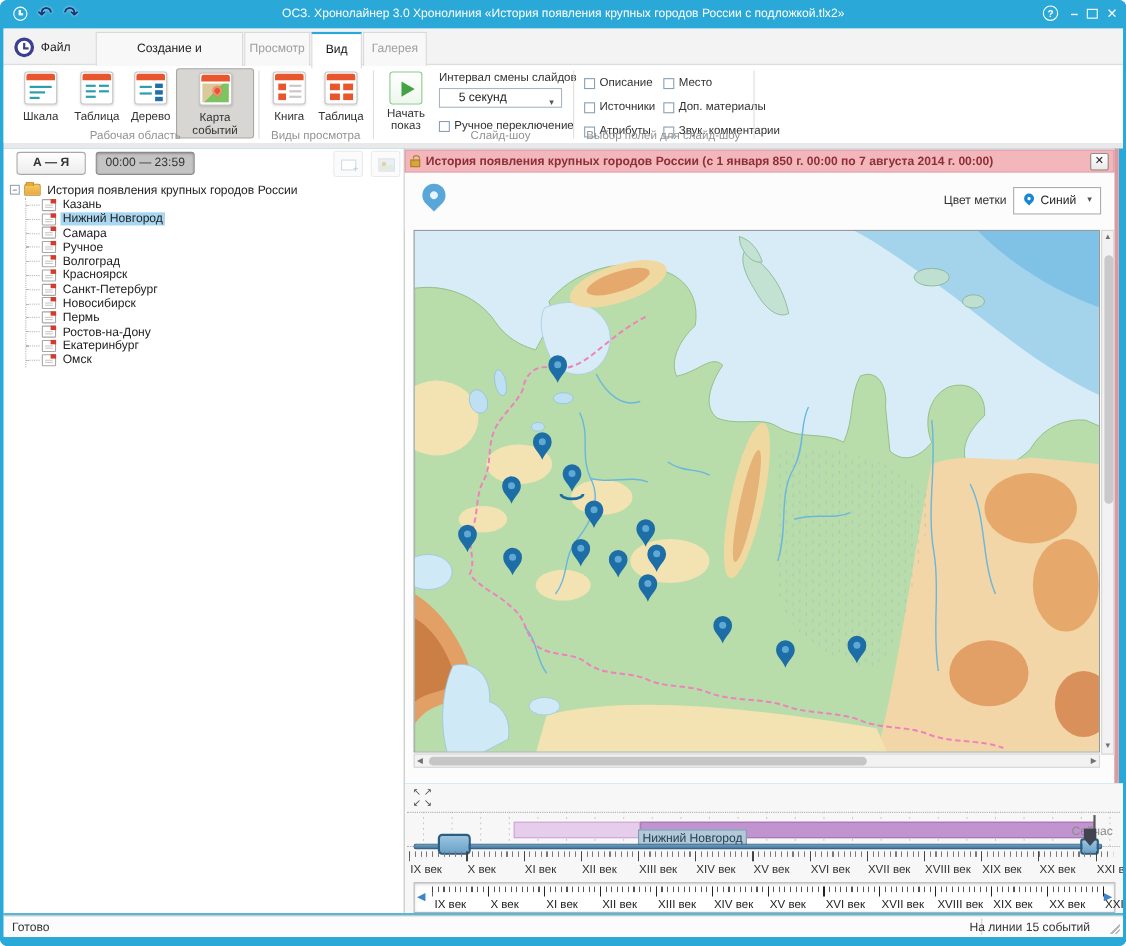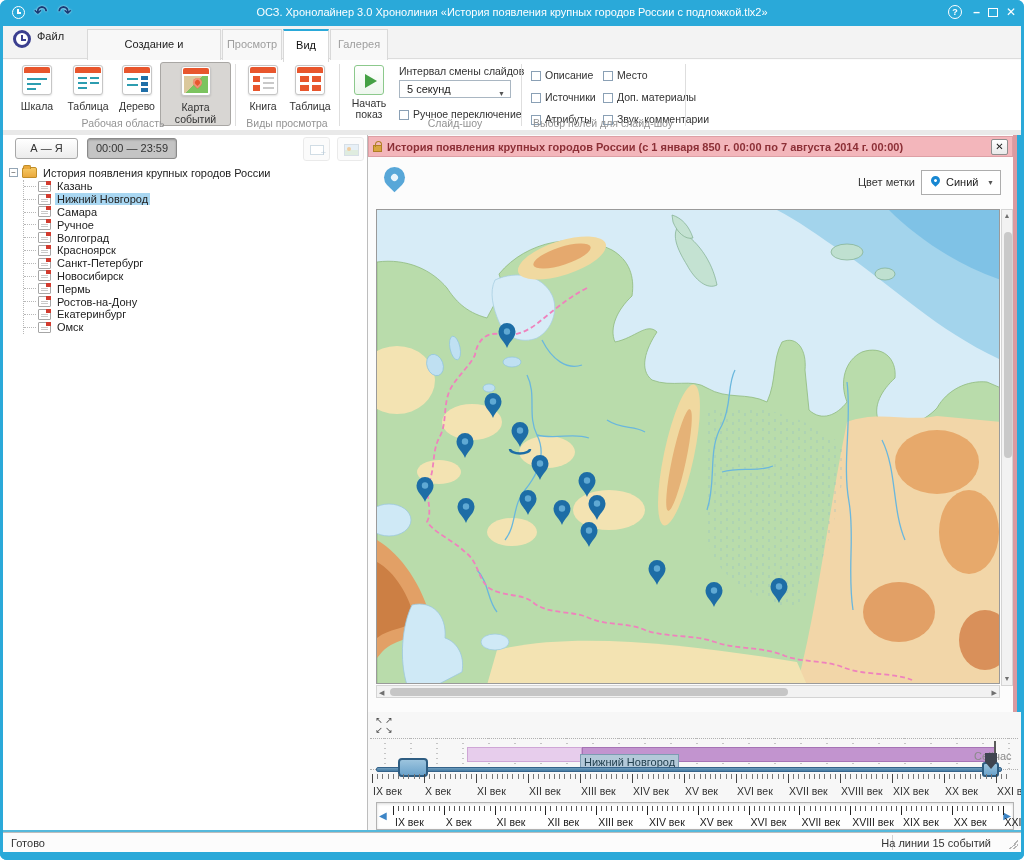--- a/index.html
+++ b/index.html
@@ -15,21 +15,21 @@
   .tb-clock::after{content:"";position:absolute;left:4px;top:5px;width:4px;height:1.5px;background:#fff;}
   .tb-arrow{position:absolute;top:2px;font-size:16px;font-weight:bold;color:#173a75;text-shadow:0 0 2px rgba(255,255,255,.9);cursor:pointer;}
   .tb-help{position:absolute;top:5px;width:14px;height:14px;border:1.5px solid #fff;border-radius:50%;color:#fff;font-size:9px;font-weight:bold;text-align:center;line-height:13px;}
   .tb-btn{position:absolute;top:6px;color:#fff;font-size:12px;line-height:12px;cursor:pointer;}
   .tb-max{width:10px;height:9px;border:1.5px solid #fff;top:8px;}
   .tb-min-glyph{font-weight:bold;}
 
   
   .ribbon{position:absolute;left:3px;top:26px;width:1018px;height:104px;background:#fbfbfb;border-bottom:1px solid #c9c9c9;}
   .tabrow{position:absolute;left:0;top:0;width:100%;height:33px;background:#f3f3f3;border-bottom:1px solid #dcdcdc;}
-  .file-btn{position:absolute;left:10px;top:4px;height:26px;display:flex;gap:6px;cursor:pointer;}
+  .file-btn{position:absolute;left:10px;top:4px;height:26px;display:flex;align-items:center;gap:6px;cursor:pointer;}
   .file-clock{width:18px;height:18px;border:3px solid #3b3f8f;border-radius:50%;position:relative;background:#fff;}
   .file-clock::before{content:"";position:absolute;left:5px;top:2px;width:2px;height:5px;background:#3b3f8f;}
   .file-clock::after{content:"";position:absolute;left:5px;top:6px;width:5px;height:2px;background:#3b3f8f;}
   .file-label{font-size:11px;color:#222;}
   .tab{position:absolute;top:3px;height:31px;background:#f8f8f8;border:1px solid #d9d9d9;border-bottom:none;font-size:11px;color:#222;text-align:center;line-height:29px;cursor:pointer;}
   .tab.disabled{color:#9e9e9e;}
   .tab.active{background:#fff;border-top:2px solid #2aa9d9;color:#111;height:33px;line-height:29px;z-index:2;}
   .toolbar{position:absolute;left:0;top:34px;width:100%;height:70px;background:#fff;}
   .rb-btn{position:absolute;top:2px;height:64px;text-align:center;cursor:pointer;border-radius:3px;}
   .rb-btn .lbl{position:absolute;left:0;right:0;top:38px;font-size:10.5px;color:#333;}
@@ -40,21 +40,21 @@
   .icon-win::before{content:"";position:absolute;left:1px;right:1px;top:1px;height:6px;background:#e8562d;border-radius:2px 2px 0 0;}
   .bar{position:absolute;height:2px;background:#2d9db0;}
   .blk{position:absolute;background:#1f6fa8;}
   .rblk{position:absolute;background:#e8562d;}
   .gbar{position:absolute;height:2px;background:#c9c9c9;}
   .map-ico-bg{position:absolute;left:2px;right:2px;top:9px;bottom:2px;background:linear-gradient(135deg,#dbc89c 0 45%,#7cc45f 45% 100%);}
   .map-ico-pin{position:absolute;left:11px;top:11px;width:9px;height:9px;background:#e8562d;border-radius:50% 50% 50% 0;transform:rotate(-45deg);box-shadow:inset 0 0 0 2px rgba(255,255,255,.35);}
   .play-ico{position:relative;width:30px;height:30px;margin:3px auto 0;background:linear-gradient(#fff,#eef7ee);border:1px solid #8cc98c;border-radius:3px;}
   .play-ico::before{content:"";position:absolute;left:10px;top:8px;border-left:12px solid #45a145;border-top:7px solid transparent;border-bottom:7px solid transparent;}
   .rb-small-label{position:absolute;font-size:10.5px;color:#333;}
-  .rb-select{position:absolute;background:#fff;border:1px solid #a9b6c2;height:18px;font-size:11px;color:#222;line-height:16px;padding-left:7px;cursor:pointer;}
+  .rb-select{position:absolute;background:#fff;border:1px solid #a9b6c2;height:18px;font-size:11px;color:#222;line-height:16px;padding-left:17px;cursor:pointer;}
   .rb-select .caret{position:absolute;right:5px;top:5px;font-size:7px;color:#555;}
   .cbx-row{display:flex;align-items:flex-end;height:16px;margin-bottom:6px;font-size:10.5px;color:#333;white-space:nowrap;cursor:pointer;}
   .cbx{width:10px;height:10px;border:1px solid #8aa0b5;background:#fff;margin-right:4px;flex:none;}
 
   
   .gap-strip{position:absolute;left:3px;top:130px;width:1018px;height:5px;background:#e9e9e9;}
   .left-panel{position:absolute;left:3px;top:135px;width:365px;height:698px;background:#fff;border-right:1px solid #bdbdbd;}
   .lp-btn{position:absolute;top:3px;height:21px;border:1px solid #a8a8a8;border-radius:3px;background:linear-gradient(#ffffff,#ececec);font-size:11px;color:#333;text-align:center;line-height:19px;cursor:pointer;}
   .lp-btn.pressed{background:#c4c4c4;border-color:#8a8a8a;box-shadow:inset 0 1px 2px rgba(0,0,0,.25);}
   .lp-ico-btn{position:absolute;top:2px;width:27px;height:24px;border:1px solid #e0e0e0;border-radius:3px;background:#fafafa;opacity:.65;cursor:pointer;}
@@ -275,21 +275,21 @@
           </div>
         </div>
       <div class="grp-label" style="left:524px;width:152px;">Выбор полей для слайд-шоу</div>
       <div class="vsep" style="left:682px;"></div>
     </div>
   </div>
 
   <div class="gap-strip"></div>
 
   <div class="left-panel">
-    <div class="lp-btn" style="left:12px;width:63px;">А — Я</div>
+    <div class="lp-btn" style="left:12px;width:63px;font-weight:bold;">А — Я</div>
     <div class="lp-btn pressed" style="left:84px;width:90px;">00:00 — 23:59</div>
     <div class="lp-ico-btn" style="left:300px;">
         <span class="ico-addline"></span>
       </div>
     <div class="lp-ico-btn" style="left:334px;">
         <span class="ico-picture"></span>
       </div>
 
     <div class="tree">
       <div class="tree-root">

